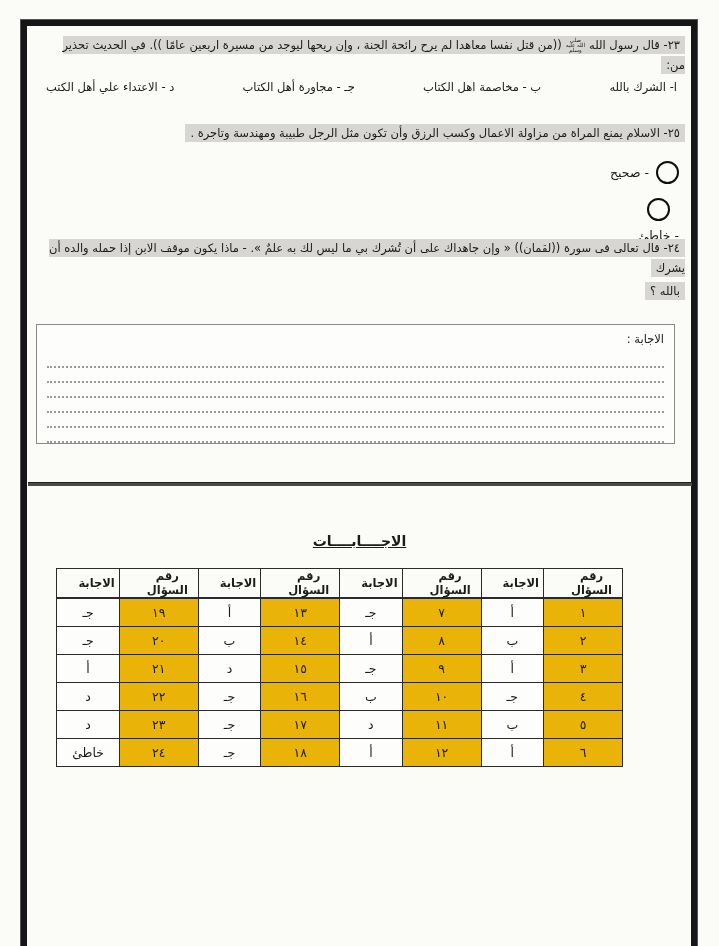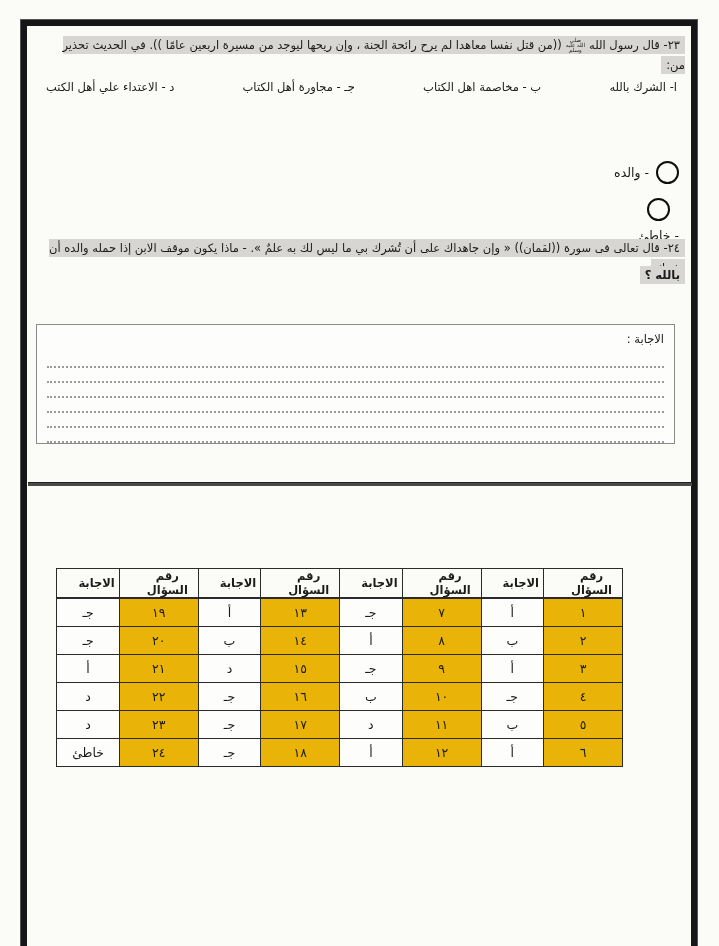--- a/index.html
+++ b/index.html
@@ -81,51 +81,55 @@
       <span>((من قتل نفسا معاهدا لم يرح رائحة الجنة ، وإن ريحها ليوجد من مسيرة اربعين عامًا )). في الحديث تحذير من:</span></span>
   </div>
 
   <div class="options-row">
     <span>ا- الشرك بالله</span>
     <span>ب - مخاصمة اهل الكتاب</span>
     <span>جـ - مجاورة أهل الكتاب</span>
     <span>د - الاعتداء علي أهل الكتب</span>
   </div>
 
+  <div class="qline" style="top:124px;">
+    <span class="hl">٢٥- الاسلام يمنع المراة من مزاولة الاعمال وكسب الرزق وأن تكون مثل الرجل طبيبة ومهندسة وتاجرة .</span>
+  </div>
 
   <div class="choice-row" style="top:161px;">
     <span class="radio-circle"></span>
-    <span>- والده</span>
+    <span>- صحيح</span>
   </div>
   <div class="choice-row" style="top:198px;flex-direction:column;">
     <span class="radio-circle"></span>
     <span>- خاطئ</span>
   </div>
 
   <div class="qline" style="top:239px;">
     <span class="hl">٢٤- قال تعالى فى سورة ((لقمان)) « وإن جاهداك على أن تُشرك بي ما ليس لك به علمٌ ». - ماذا يكون موقف الابن إذا حمله والده أن يشرك</span>
   </div>
-  <div class="qline" style="top:266px;font-weight:bold;">
+  <div class="qline" style="top:282px;">
     <span class="hl">بالله ؟</span>
   </div>
 
   <div class="answer-box">
     <div class="answer-label">الاجابة :</div>
     <div class="dotlines">
       <div class="dotline"></div>
       <div class="dotline"></div>
       <div class="dotline"></div>
       <div class="dotline"></div>
       <div class="dotline"></div>
       <div class="dotline"></div>
     </div>
   </div>
 
   <div class="divider"></div>
 
+  <div class="answers-title">الاجــــابــــات</div>
 
   <table class="answers-table">
     <thead>
       <tr>
         <th>رقم السؤال</th>
         <th>الاجابة</th>
         <th>رقم السؤال</th>
         <th>الاجابة</th>
         <th>رقم السؤال</th>
         <th>الاجابة</th>

